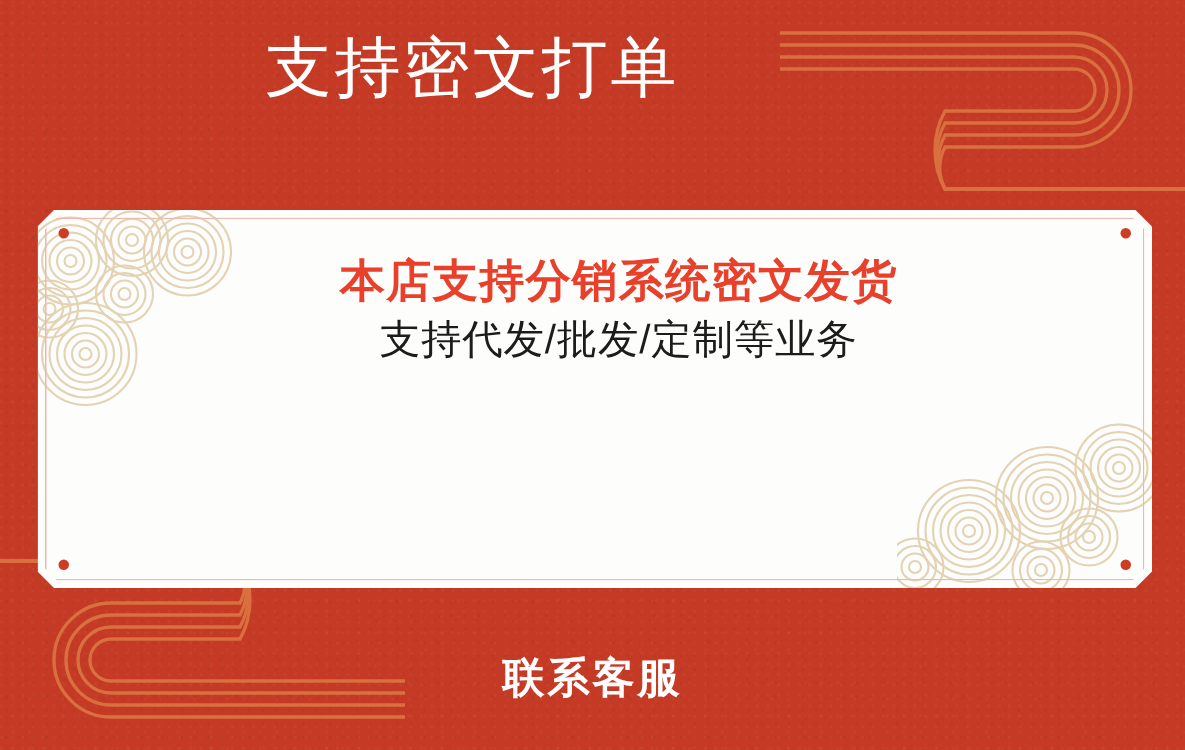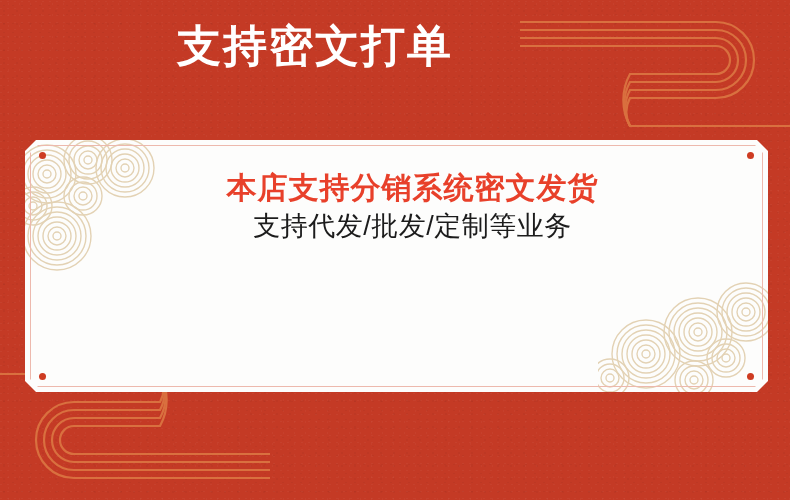--- a/index.html
+++ b/index.html
@@ -34,21 +34,21 @@
   .ornament svg{display:block;width:100%;height:100%;}
 
   
   .headline{
     position:absolute;top:20px;left:0;width:630px;
     text-align:center;
     color:#FFFFFF;
     font-size:44px;
     line-height:52px;
     letter-spacing:2px;
-    font-weight:700;
+    font-weight:400;
     white-space:nowrap;
   }
 
   
   .card{
     position:absolute;
     left:25px;top:140px;
     width:743px;height:252px;
     background:#FDFDFC;
     overflow:hidden;
@@ -247,14 +247,15 @@
     <span class="dot tr"></span>
     <span class="dot bl"></span>
     <span class="dot br"></span>
 
     <div class="card-text">
       <div class="card-title">本店支持分销系统密文发货</div>
       <div class="card-sub">支持代发/批发/定制等业务</div>
     </div>
   </div>
 
+  <div class="footer-cta">联系客服</div>
 
 </div>
 
 </body></html>

